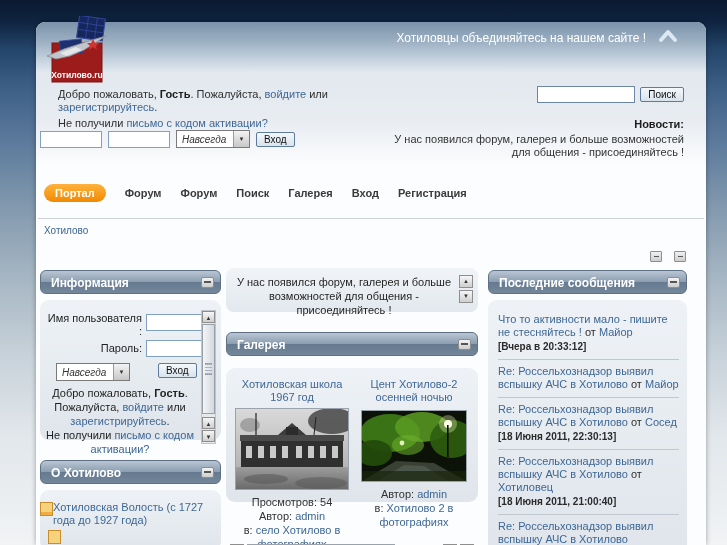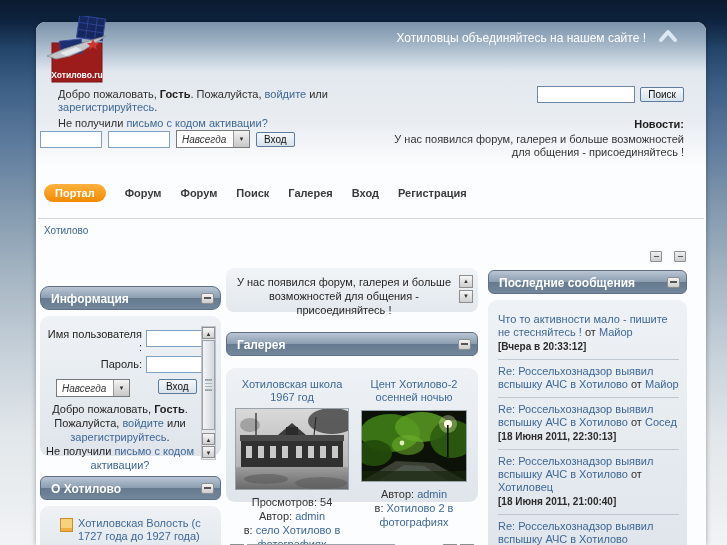--- a/index.html
+++ b/index.html
@@ -45,21 +45,21 @@
   .blk-b{background:linear-gradient(180deg,#eef2f6,#dfe5eb);border-radius:9px;margin-top:6px;position:relative;}
   
   .info-b{height:140px;font-size:11px;}
   .f-label{position:absolute;width:96px;text-align:right;color:#222;line-height:13px;}
   .f-text{position:absolute;left:4px;top:86px;width:152px;text-align:center;line-height:14px;color:#1f1f1f;}
   .scrollbar{position:absolute;right:5px;top:10px;width:15px;height:134px;background:#e7e9ec;border:1px solid #bfc4ca;box-sizing:border-box;}
   .sc-btn{position:absolute;left:0;width:13px;height:12px;background:linear-gradient(#f6f6f6,#cfcfcf);border:1px solid #8e8e8e;font-size:6px;line-height:12px;text-align:center;color:#333;box-sizing:border-box;cursor:pointer;}
   .sc-thumb{position:absolute;left:0;top:13px;width:13px;height:90px;background:linear-gradient(90deg,#f3f4f6,#d4d9df);border:1px solid #97a0ab;box-sizing:border-box;cursor:grab;}
   .sc-thumb i{display:block;width:7px;height:10px;margin:38px auto 0;border-top:1px dotted #8a929c;border-bottom:1px dotted #8a929c;background:repeating-linear-gradient(180deg,#aab2bc 0 1px,transparent 1px 3px);}
   
-  .about-item{display:flex;gap:5px;padding:11px 8px 4px 20px;font-size:11px;line-height:13px;}
+  .about-item{display:flex;padding:11px 8px 4px 0;font-size:11px;line-height:13px;}
   .doc-icon{flex:0 0 11px;width:11px;height:12px;background:#f7d27c;border:1px solid #c98e2b;box-shadow:inset 0 -3px 0 #efae3f;margin-top:1px;}
   .doc-icon2{position:absolute;left:8px;top:40px;width:11px;height:12px;background:#f7d27c;border:1px solid #c98e2b;}
   
   .ticker{position:relative;height:44px;border-radius:8px;background:linear-gradient(#f1f4f7,#e2e8ee);text-align:center;font-size:11px;color:#1f1f1f;line-height:14px;padding:7px 26px 0 10px;box-sizing:border-box;}
   .ticker-btns{position:absolute;right:5px;top:7px;width:14px;}
   .tk-btn{width:14px;height:13px;background:linear-gradient(#f6f6f6,#cfcfcf);border:1px solid #8e8e8e;font-size:6px;line-height:11px;text-align:center;color:#333;box-sizing:border-box;cursor:pointer;margin-bottom:2px;}
   
   .gallery-h{margin-top:20px;}
   .gallery-b{margin-top:12px;height:134px;}
   .g-cells{display:flex;justify-content:space-between;padding:10px 6px 0 8px;}
@@ -154,21 +154,21 @@
     </div>
 
     <div class="mini-collapse" style="top:229px;right:44px;">
         <span></span>
       </div>
     <div class="mini-collapse" style="top:229px;right:20px;">
         <span></span>
       </div>
 
     <div class="col-left">
-      <div class="blk-h" style="margin-top:18px;border-radius:9px;">
+      <div class="blk-h" style="margin-top:2px;">
         <span>Информация</span>
         <span class="blk-collapse">
             <span></span>
           </span>
       </div>
       <div class="blk-b info-b">
         <div class="f-label" style="left:6px;top:12px;">Имя пользователя :</div>
         <input class="tf" style="position: absolute; left: 106px; top: 14px; width: 50px;" type="text">
         <div class="f-label" style="left:6px;top:42px;">Пароль:</div>
         <input class="tf" style="position: absolute; left: 106px; top: 40px; width: 50px;" type="password">

